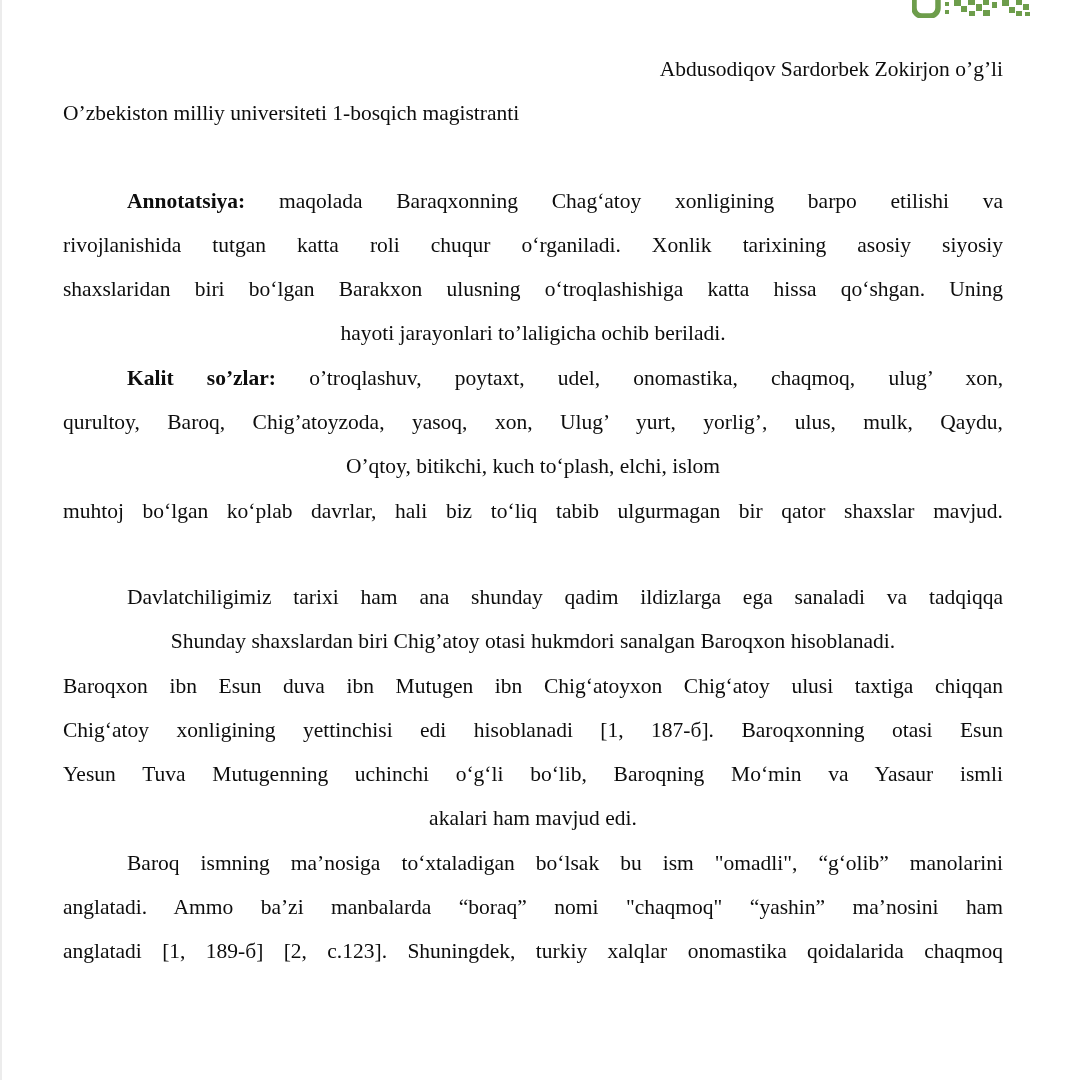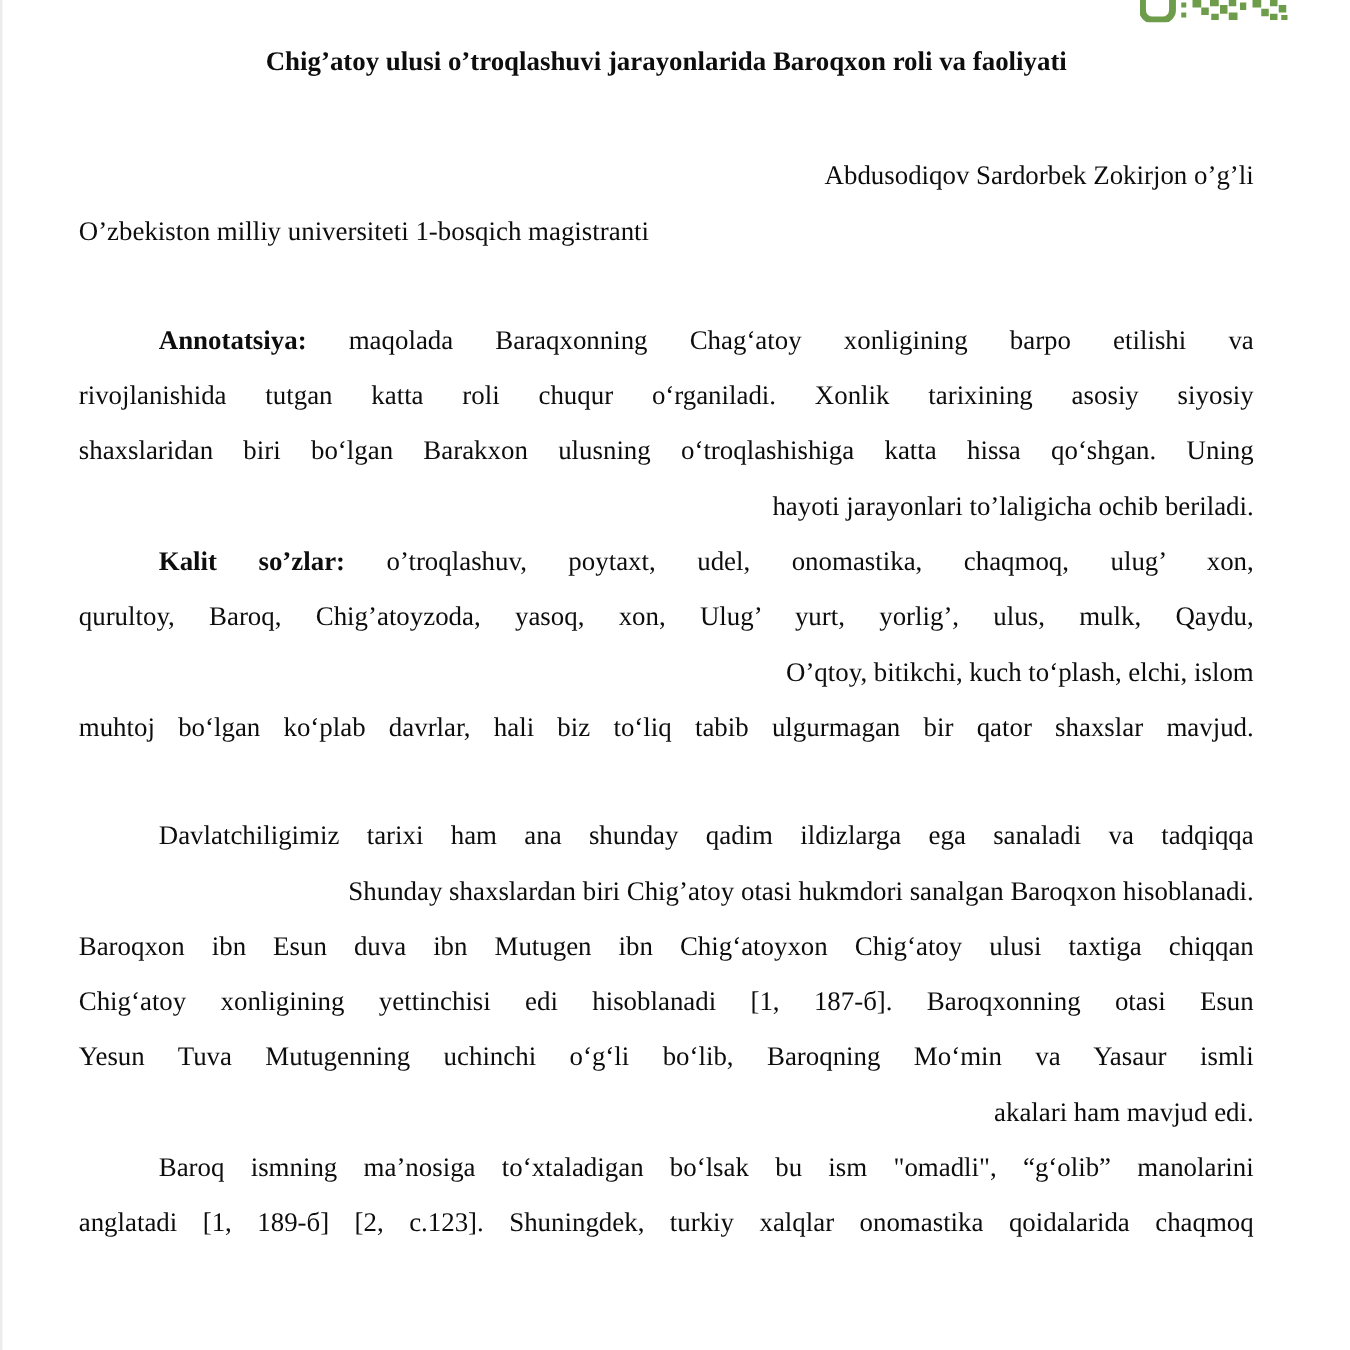--- a/index.html
+++ b/index.html
@@ -21,21 +21,21 @@
   .content{
     position:absolute;top:0;left:0;width:1080px;
     padding:0 77px 0 63px;box-sizing:border-box;
     font-size:21.5px;
   }
   .row{height:44.3px;line-height:44.3px;overflow:hidden;}
   .title-row{margin-top:27px;text-align:center;font-weight:bold;}
   .author-row{margin-top:47px;text-align:right;font-weight:normal;}
   .affil-row{}
   .jline{text-align:justify;text-align-last:justify;font-family:Liberation Serif, serif;}
-  .lline{text-align:right;}
+  .lline{text-align:center;}
   .indent{text-indent:64px;}
   .b{font-weight:bold;}
   .mt-blank-a{margin-top:43px;}
   .mt-blank-b{margin-top:42px;}
 </style>
 </head>
 <body>
 
 <div class="page-edge"></div>
 
@@ -58,21 +58,20 @@
       <rect x="104" y="0" width="6" height="5"></rect>
       <rect x="104" y="11" width="6" height="5"></rect>
       <rect x="111" y="4" width="6" height="6"></rect>
       <rect x="113" y="12" width="5" height="4"></rect>
     </g>
   </svg>
 </div>
 
 <div class="content">
 
-  <div class="row title-row">Chig’atoy ulusi o’troqlashuvi jarayonlarida Baroqxon roli va faoliyati</div>
 
   <div class="row author-row">Abdusodiqov Sardorbek Zokirjon o’g’li</div>
   <div class="row affil-row">O’zbekiston milliy universiteti 1-bosqich magistranti</div>
 
   <div class="row jline indent mt-blank-a"><span class="b">Annotatsiya:</span> <span>maqolada Baraqxonning Chag‘atoy xonligining barpo etilishi va</span></div>
   <div class="row jline">rivojlanishida tutgan katta roli chuqur o‘rganiladi. Xonlik tarixining asosiy siyosiy</div>
   <div class="row jline">shaxslaridan biri bo‘lgan Barakxon ulusning o‘troqlashishiga katta hissa qo‘shgan. Uning</div>
   <div class="row lline">hayoti jarayonlari to’laligicha ochib beriladi.</div>
 
   <div class="row jline indent"><span class="b">Kalit so’zlar:</span> <span>o’troqlashuv, poytaxt, udel, onomastika, chaqmoq, ulug’ xon,</span></div>
@@ -82,15 +81,16 @@
   <div class="row jline">muhtoj bo‘lgan ko‘plab davrlar, hali biz to‘liq tabib ulgurmagan bir qator shaxslar mavjud.</div>
   <div class="row jline indent mt-blank-b">Davlatchiligimiz tarixi ham ana shunday qadim ildizlarga ega sanaladi va tadqiqqa</div>
   <div class="row lline">Shunday shaxslardan biri Chig’atoy otasi hukmdori sanalgan Baroqxon hisoblanadi.</div>
 
   <div class="row jline">Baroqxon ibn Esun duva ibn Mutugen ibn Chig‘atoyxon Chig‘atoy ulusi taxtiga chiqqan</div>
   <div class="row jline">Chig‘atoy xonligining yettinchisi edi hisoblanadi [1, 187-б].  Baroqxonning otasi Esun</div>
   <div class="row jline">Yesun Tuva Mutugenning uchinchi o‘g‘li bo‘lib, Baroqning Mo‘min va Yasaur ismli</div>
   <div class="row lline">akalari ham mavjud edi.</div>
 
   <div class="row jline indent">Baroq ismning ma’nosiga to‘xtaladigan bo‘lsak bu ism "omadli", “g‘olib” manolarini</div>
+  <div class="row jline">anglatadi. Ammo ba’zi manbalarda “boraq” nomi "chaqmoq" “yashin” ma’nosini ham</div>
   <div class="row jline">anglatadi [1, 189-б] [2, c.123]. Shuningdek, turkiy xalqlar onomastika qoidalarida chaqmoq</div>
 
 </div>
 
 </body></html>

